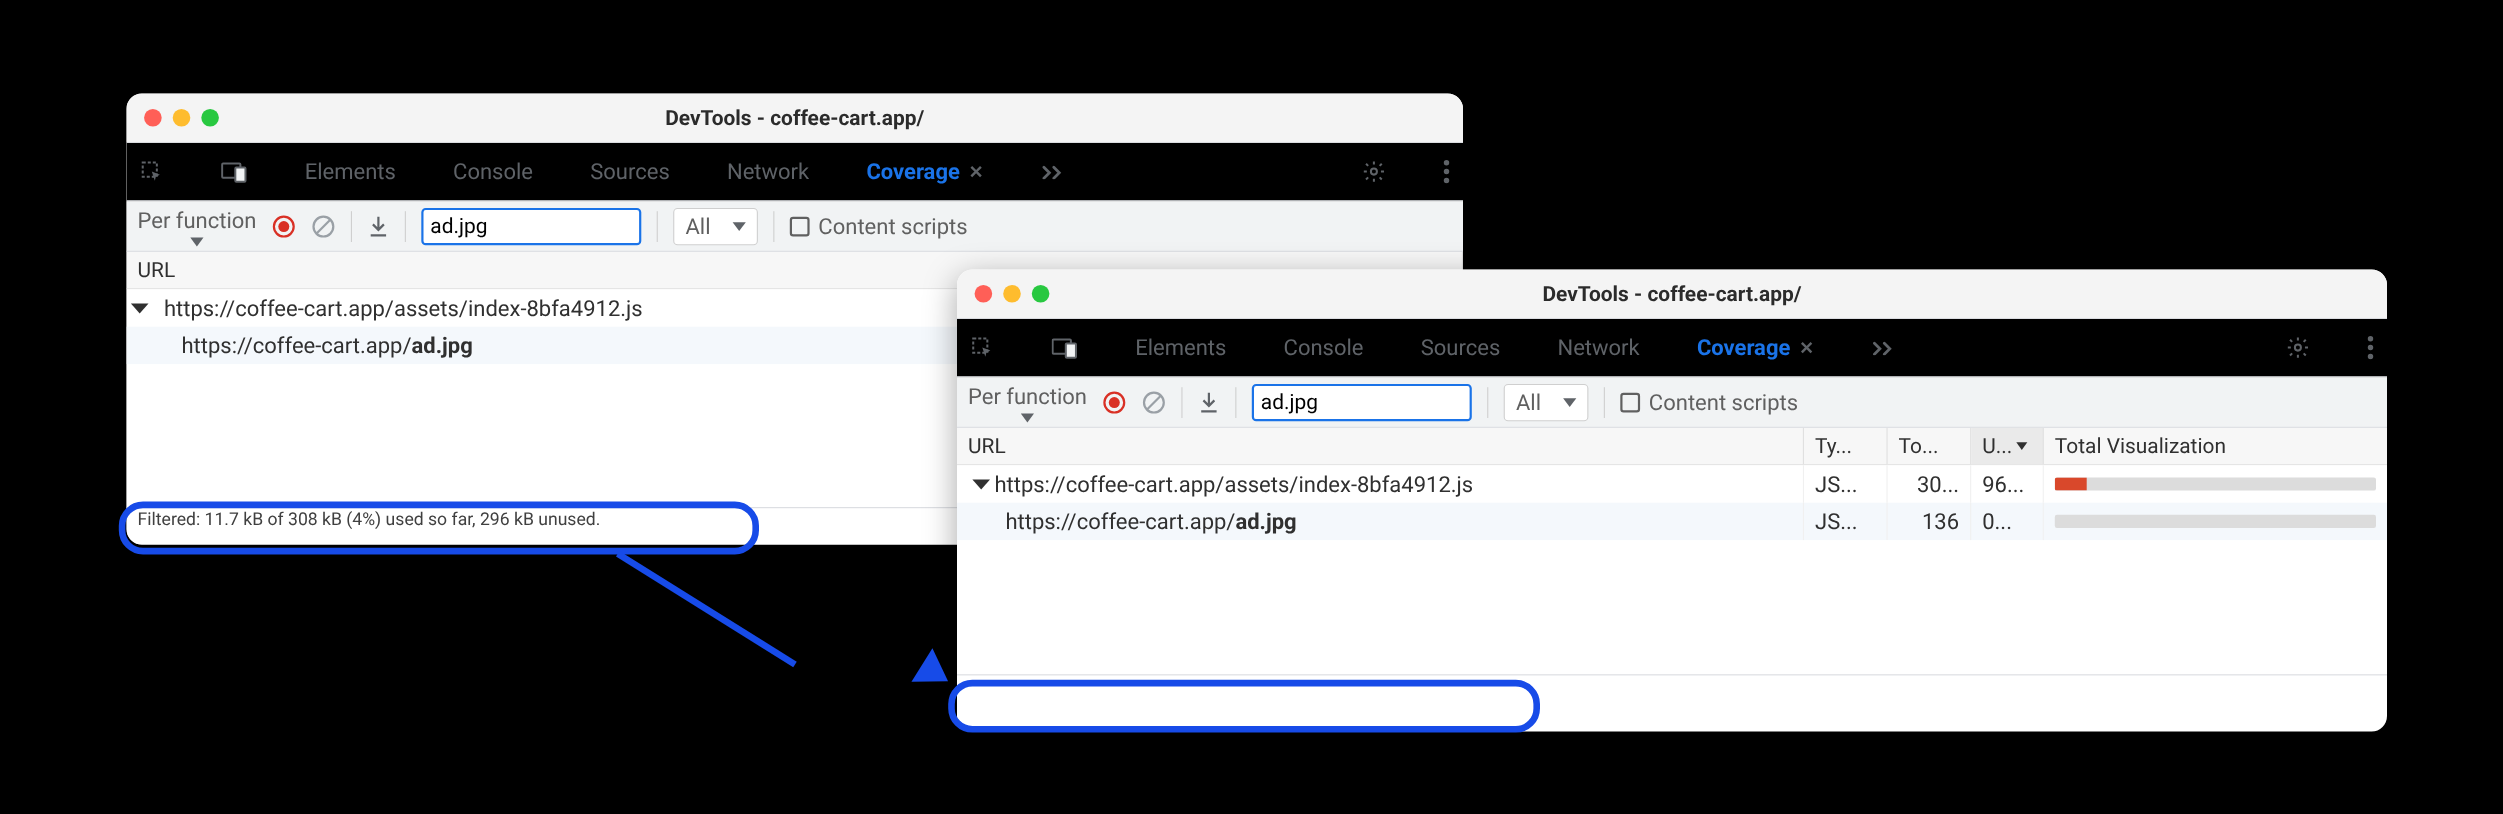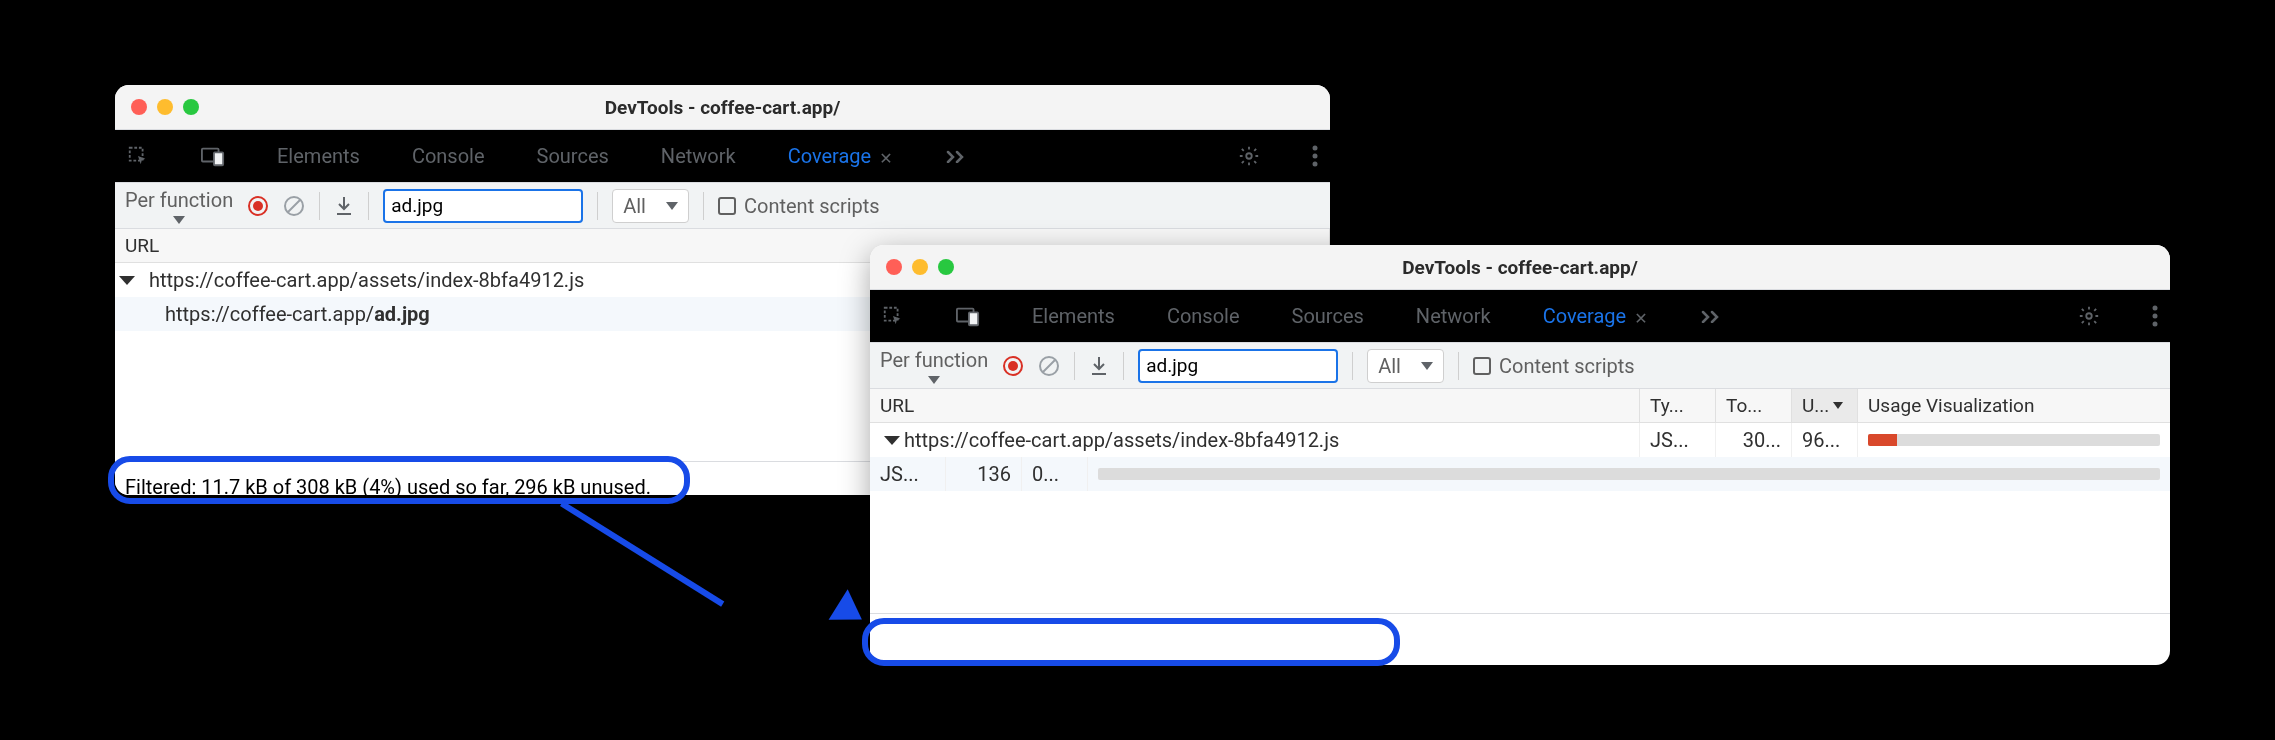--- a/index.html
+++ b/index.html
@@ -5,41 +5,41 @@
   *{box-sizing:border-box;margin:0;padding:0;font-family:-apple-system,BlinkMacSystemFont,"Segoe UI",Roboto,sans-serif;}
   body{background:#000;width:2275px;height:740px;position:relative;}
   .win{position:absolute;background:#fff;border-radius:14px;box-shadow:0 8px 30px rgba(0,0,0,.35);overflow:hidden;}
   .titlebar{height:44px;background:#f4f4f4;display:flex;align-items:center;padding:0 16px;position:relative;text-decoration:underline;}
   .traffic{display:flex;gap:10px;}
   .dot{width:16px;height:16px;border-radius:50%;}
   .dot.r{background:#ff5f57;}.dot.y{background:#febc2e;}.dot.g{background:#28c840;}
   .title{position:absolute;left:0;right:0;text-align:center;font-weight:700;font-size:19px;color:#2b2b2b;}
   .tabbar{height:54px;background:#000000;border-top:1px solid #dadce0;border-bottom:1px solid #dadce0;display:flex;align-items:center;gap:52px;padding:0 12px;font-size:20px;color:#5f6368;}
   .tabbar .tab{cursor:default;}
-  .tabbar .tab.active{color:#1a73e8;font-weight:400;align-items:flex-end;}
+  .tabbar .tab.active{color:#1a73e8;font-weight:700;}
   .tabbar .spacer{flex:1;}
   .tab-x{display:flex;align-items:center;gap:8px;}
   .icon{display:inline-flex;align-items:center;justify-content:center;}
   .toolbar{height:46px;background:#f1f3f4;border-bottom:1px solid #dadce0;display:flex;align-items:center;gap:14px;padding:0 10px;font-size:20px;color:#606060;}
   .dd{display:inline-flex;align-items:center;gap:4px;flex-direction:column;}
   .tri{width:0;height:0;border-left:6px solid transparent;border-right:6px solid transparent;border-top:8px solid #5f6368;}
   .search{display:flex;align-items:center;height:34px;border:2px solid #1a73e8;border-radius:4px;background:#fff;padding:0 6px;gap:6px;width:200px;}
   .search input{border:none;outline:none;font-size:19px;flex:1;background:transparent;}
   .clear{width:20px;height:20px;border-radius:50%;background:#9aa0a6;color:#fff;display:flex;align-items:center;justify-content:center;font-size:13px;font-weight:700;}
   .sel{display:flex;align-items:center;height:34px;border:1px solid #cfcfcf;border-radius:4px;background:#fff;padding:0 10px;gap:20px;}
   .cb{width:18px;height:18px;border:2px solid #606060;border-radius:3px;}
   .vbar{width:1px;height:28px;background:#cfcfcf;}
   .hdr{display:flex;background:#f7f7f7;border-bottom:1px solid #e0e0e0;height:34px;align-items:center;font-size:19px;color:#303030;}
   .hcell{padding:0 10px;border-right:1px solid #e0e0e0;height:100%;display:flex;align-items:center;gap:4px;}
   .rows{background:#fff;}
   .row{display:flex;align-items:center;height:34px;font-size:20px;color:#303030;}
   .row.alt{background:#f4f8fc;}
   .twd{border-left:8px solid transparent;border-right:8px solid transparent;border-top:9px solid #303030;border-bottom:none;width:0;height:0;margin:0 4px;}
   .cell{padding:0 10px;border-right:1px solid #f0f0f0;height:100%;display:flex;align-items:center;overflow:hidden;white-space:nowrap;}
-  .status{height:38px;background:#fff;border-top:1px solid #dadce0;display:flex;align-items:flex-end;font-size:20px;color:#000000;}
+  .status{height:38px;background:#fff;border-top:1px solid #dadce0;display:flex;align-items:flex-start;font-size:16px;color:#404040;}
   .status .seg{padding:0 10px;white-space:nowrap;overflow:hidden;}
   .hl{position:absolute;border:6px solid #174be8;border-radius:22px;pointer-events:none;}
   .arrow-line{position:absolute;width:6px;background:#174be8;transform-origin:top left;}
   .arrow-head{position:absolute;width:0;height:0;border-left:18px solid transparent;border-right:18px solid transparent;border-top:28px solid #174be8;}
   .viz{flex:1;height:12px;background:#dcdcdc;position:relative;border-radius:2px;overflow:hidden;}
   .viz .used{position:absolute;left:0;top:0;bottom:0;background:#d9482b;}
   .sorttri{width:0;height:0;border-left:5px solid transparent;border-right:5px solid transparent;border-top:7px solid #303030;}
   svg{display:block;}
 </style>
 </head>
@@ -247,38 +247,42 @@
       </span>
   </div>
   <div class="hdr">
     <div class="hcell" style="width:770px">URL</div>
     <div class="hcell" style="width:76px">Ty...</div>
     <div class="hcell" style="width:76px">To...</div>
     <div class="hcell" style="width:66px;background:#eaeaea;">
         <span>U...</span>
         <span class="sorttri"></span>
       </div>
-    <div class="hcell" style="flex:1;border-right:none;">Usage Visualization</div>
+    <div class="hcell" style="flex:1;border-right:none;">Total Visualization</div>
   </div>
   <div class="rows" style="height:190px;">
     <div class="row">
       <div class="cell" style="width:770px">
           <span class="twd"></span>
           <span>https://coffee-cart.app/assets/index-8bfa4912.js</span>
         </div>
       <div class="cell" style="width:76px">JS...</div>
       <div class="cell" style="width:76px;justify-content:flex-end">30...</div>
       <div class="cell" style="width:66px">96...</div>
       <div class="cell" style="flex:1;border:none;">
           <div class="viz">
             <div class="used" style="width:10%"></div>
           </div>
         </div>
     </div>
     <div class="row alt">
+      <div class="cell" style="width:770px">
+          <span style="width:34px"></span>
+          <span><span>https://coffee-cart.app/</span><b>ad.jpg</b></span>
+        </div>
       <div class="cell" style="width:76px">JS...</div>
       <div class="cell" style="width:76px;justify-content:flex-end">136</div>
       <div class="cell" style="width:66px">0...</div>
       <div class="cell" style="flex:1;border:none;">
           <div class="viz" style="width:3px;background:#dcdcdc"></div>
         </div>
     </div>
   </div>
   <div class="status">
   </div>

